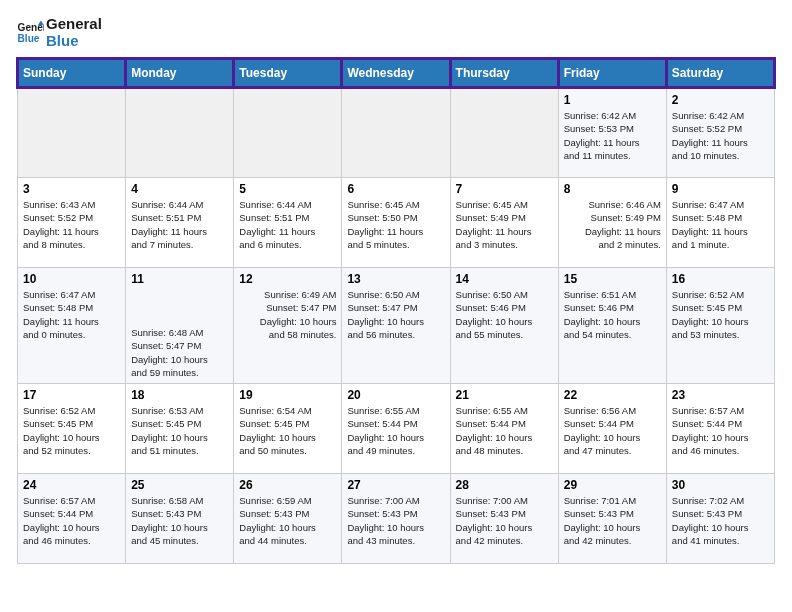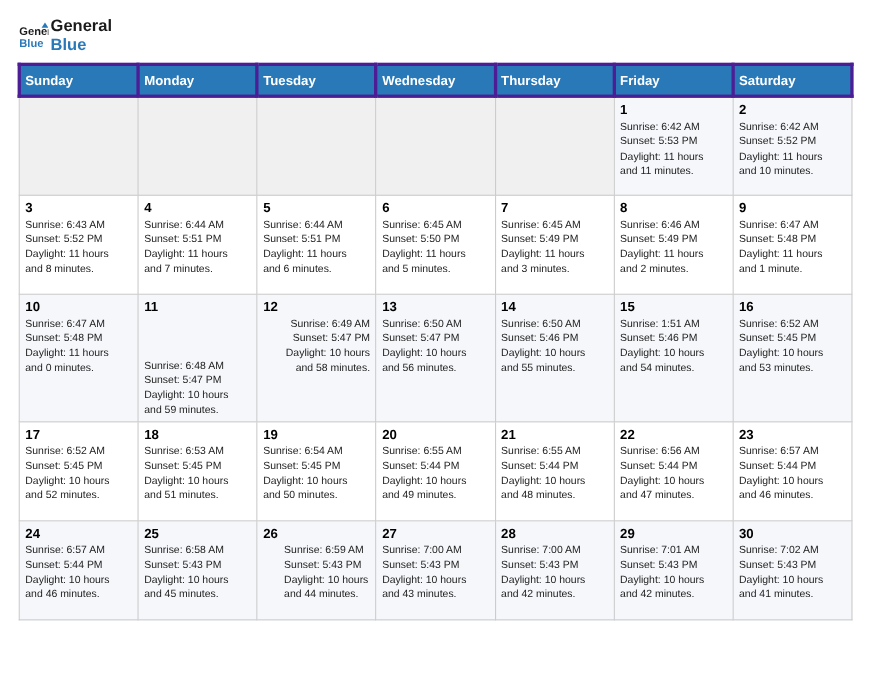--- a/index.html
+++ b/index.html
@@ -162,21 +162,21 @@
         </td>
         <td>
           <span class="day-number">7</span>
           <div class="day-info" style="white-space: pre-line;">Sunrise: 6:45 AM
 Sunset: 5:49 PM
 Daylight: 11 hours
 and 3 minutes.</div>
         </td>
         <td>
           <span class="day-number">8</span>
-          <div class="day-info" style="white-space: pre-line;">Sunrise: 6:46 AM
+          <div class="day-info" style="white-space: pre-line; text-align: right;">Sunrise: 6:46 AM
 Sunset: 5:49 PM
 Daylight: 11 hours
 and 2 minutes.</div>
         </td>
         <td>
           <span class="day-number">9</span>
           <div class="day-info" style="white-space: pre-line;">Sunrise: 6:47 AM
 Sunset: 5:48 PM
 Daylight: 11 hours
 and 1 minute.</div>
@@ -213,21 +213,21 @@
         </td>
         <td>
           <span class="day-number">14</span>
           <div class="day-info" style="white-space: pre-line;">Sunrise: 6:50 AM
 Sunset: 5:46 PM
 Daylight: 10 hours
 and 55 minutes.</div>
         </td>
         <td>
           <span class="day-number">15</span>
-          <div class="day-info" style="white-space: pre-line;">Sunrise: 1:51 AM
+          <div class="day-info" style="white-space: pre-line;">Sunrise: 6:51 AM
 Sunset: 5:46 PM
 Daylight: 10 hours
 and 54 minutes.</div>
         </td>
         <td>
           <span class="day-number">16</span>
           <div class="day-info" style="white-space: pre-line;">Sunrise: 6:52 AM
 Sunset: 5:45 PM
 Daylight: 10 hours
 and 53 minutes.</div>
@@ -294,21 +294,21 @@
         </td>
         <td>
           <span class="day-number">25</span>
           <div class="day-info" style="white-space: pre-line;">Sunrise: 6:58 AM
 Sunset: 5:43 PM
 Daylight: 10 hours
 and 45 minutes.</div>
         </td>
         <td>
           <span class="day-number">26</span>
-          <div class="day-info" style="white-space: pre-line; margin-left: 19px;">Sunrise: 6:59 AM
+          <div class="day-info" style="white-space: pre-line;">Sunrise: 6:59 AM
 Sunset: 5:43 PM
 Daylight: 10 hours
 and 44 minutes.</div>
         </td>
         <td>
           <span class="day-number">27</span>
           <div class="day-info" style="white-space: pre-line;">Sunrise: 7:00 AM
 Sunset: 5:43 PM
 Daylight: 10 hours
 and 43 minutes.</div>

